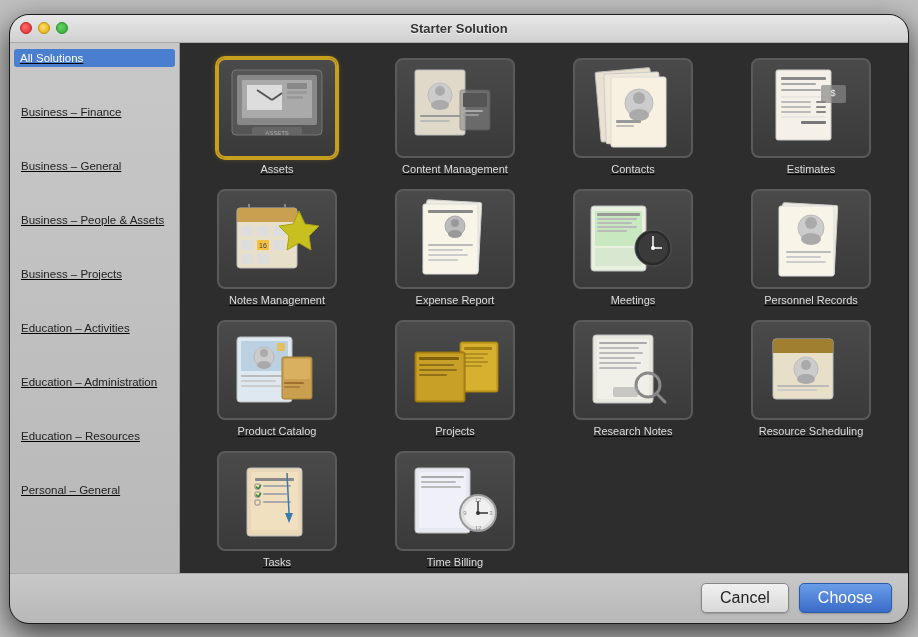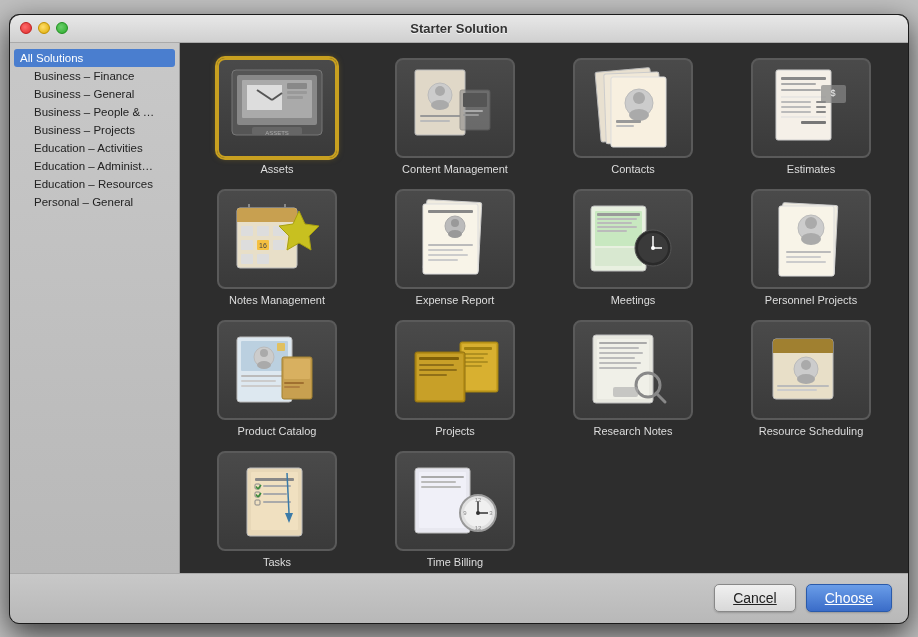--- a/index.html
+++ b/index.html
@@ -12,21 +12,21 @@
       align-items: center;
       width: 918px;
       height: 637px;
       overflow: hidden;
     }
 
     .window {
       width: 900px;
       height: 610px;
       background: #3a3a3a;
-      border-radius: 10px;
+      border-radius: 20px;
       box-shadow: 0 10px 30px rgba(0,0,0,0.7);
       display: flex;
       flex-direction: column;
       overflow: hidden;
       border: 1px solid #1a1a1a;
     }
 
     .title-bar {
       background: linear-gradient(to bottom, #e8e8e8, #d0d0d0);
       height: 28px;
@@ -61,39 +61,41 @@
       font-size: 13px;
       font-weight: bold;
       color: #333;
       text-shadow: 0 1px rgba(255,255,255,0.7);
     }
 
     .content {
       display: flex;
       flex: 1;
       overflow: hidden;
+      text-decoration: underline;
     }
 
     .sidebar {
       width: 170px;
       background: linear-gradient(to bottom, #c8c8c8, #b8b8b8);
       border-right: 1px solid #999;
       padding: 6px 0;
       overflow-y: auto;
       flex-shrink: 0;
     }
 
     .sidebar-item {
-      padding: 3px 24px;
+      padding: 3px 11px;
       font-size: 11.5px;
       color: #222;
       cursor: pointer;
       white-space: nowrap;
       overflow: hidden;
       text-overflow: ellipsis;
+      margin-top: 36px;
     }
 
     .sidebar-item.selected {
       background: #4a7ecf;
       color: white;
       border-radius: 3px;
       margin: 0 4px;
       padding: 3px 6px;
     }
 
@@ -149,28 +151,27 @@
       align-items: center;
       justify-content: flex-end;
       padding: 0 16px;
       gap: 10px;
       border-top: 1px solid #aaa;
     }
 
     .btn {
       padding: 5px 18px;
       border-radius: 5px;
-      font-size: 14px;
+      font-size: 16px;
       cursor: pointer;
       font-family: inherit;
       border: 1px solid #888;
       background: linear-gradient(to bottom, #f0f0f0, #d8d8d8);
       color: #222;
       box-shadow: 0 1px 2px rgba(0,0,0,0.2);
-      text-decoration: underline;
     }
     .btn.primary {
       background: linear-gradient(to bottom, #6a9de8, #3a6cc8);
       color: white;
       border-color: #2a5aaa;
     }
   </style>
 </head>
 <body>
 
@@ -338,21 +339,21 @@
         <rect x="20" y="8" width="55" height="70" rx="2" fill="#f0ece0" stroke="#ccc" stroke-width="1" transform="rotate(3 47 43)"></rect>
         <rect x="18" y="10" width="55" height="70" rx="2" fill="#f8f4e8" stroke="#ddd" stroke-width="1"></rect>
         <circle cx="50" cy="32" r="13" fill="#ccc" stroke="#bbb" stroke-width="1"></circle>
         <circle cx="50" cy="27" r="6" fill="#aaa"></circle>
         <ellipse cx="50" cy="43" rx="10" ry="6" fill="#aaa"></ellipse>
         <rect x="25" y="55" width="45" height="2" rx="1" fill="#bbb"></rect>
         <rect x="25" y="60" width="35" height="2" rx="1" fill="#ccc"></rect>
         <rect x="25" y="65" width="40" height="2" rx="1" fill="#ccc"></rect>
       </svg>
             </div>
-            <div class="grid-item-label">Personnel Projects</div>
+            <div class="grid-item-label">Personnel Records</div>
           </div>
           <div class="grid-item">
             <div class="grid-item-icon">
               <svg width="100" height="85" viewBox="0 0 100 85" xmlns="http://www.w3.org/2000/svg">
         <rect x="10" y="10" width="55" height="65" rx="3" fill="#dde8f0" stroke="#bbb" stroke-width="1"></rect>
         <rect x="14" y="14" width="47" height="30" rx="1" fill="#bbd0e0"></rect>
         <circle cx="37" cy="30" r="10" fill="#ccc" stroke="#bbb" stroke-width="1"></circle>
         <circle cx="37" cy="26" r="4" fill="#aaa"></circle>
         <ellipse cx="37" cy="38" rx="7" ry="4" fill="#aaa"></ellipse>
         <rect x="50" y="16" width="8" height="8" rx="1" fill="#e0c060"></rect>

